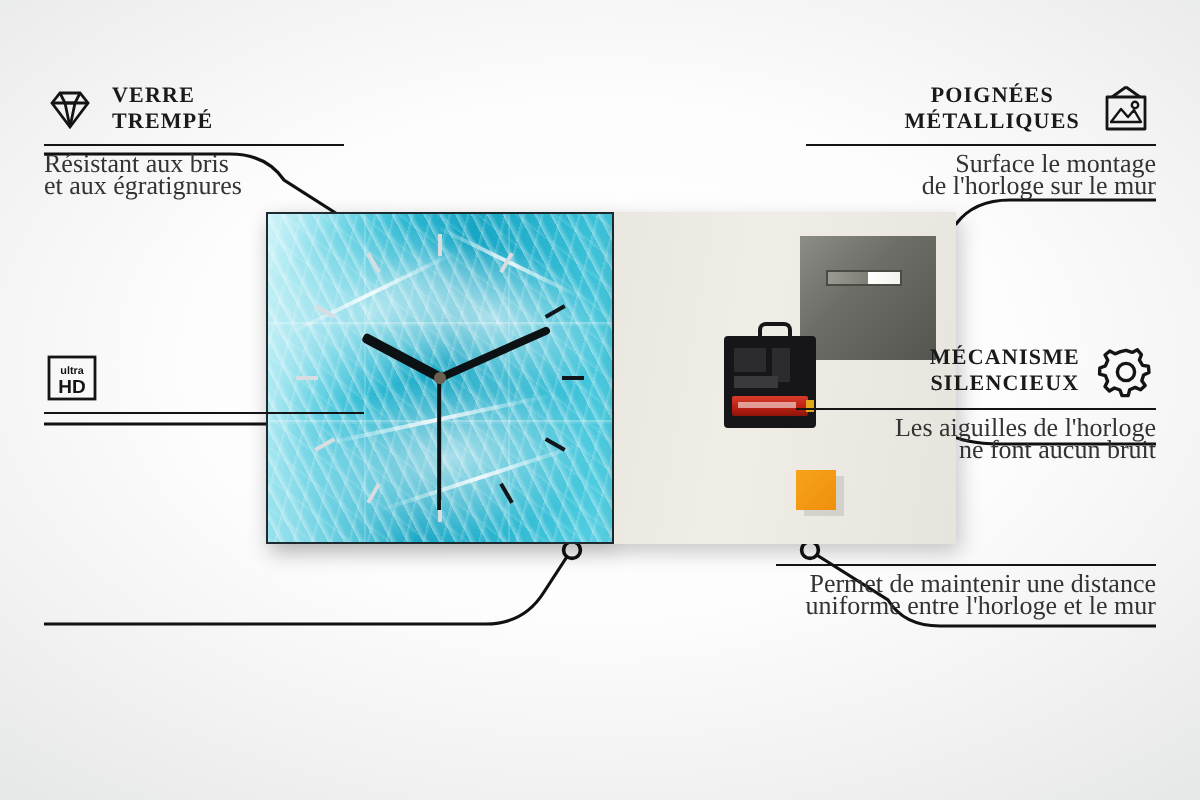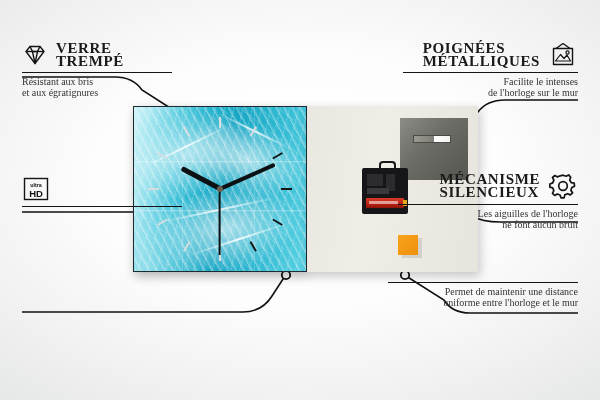--- a/index.html
+++ b/index.html
@@ -141,31 +141,31 @@
   }
 
   
   .callout { position: absolute; }
   .callout .head {
     display: flex; align-items: center; gap: 8px;
   }
   .callout.left .head { justify-content: flex-start; }
   .callout.right .head { justify-content: flex-end; }
   .ttl {
-    font-size: 15px; line-height: 13px;
+    font-size: 11px; line-height: 13px;
     letter-spacing: .6px; font-weight: bold;
     color: #1a1a1a; text-transform: uppercase;
     white-space: pre-line;
   }
-  .callout.right .ttl { text-align: left; font-family: Liberation Serif, serif; }
+  .callout.right .ttl { text-align: center; font-family: Liberation Serif, serif; }
   .rule {
     height: 1px; background: #141414; margin: 4px 0 3px;
   }
   .desc {
-    font-size: 10px; line-height: 11px; color: #333;
+    font-size: 13px; line-height: 11px; color: #333;
     white-space: pre-line;
   }
   .callout.right .desc { text-align: right; }
   .ico { flex: 0 0 auto; display: block; }
 
   .lines { position: absolute; inset: 0; pointer-events: none; }
 </style>
 </head>
 <body>
 
@@ -279,21 +279,21 @@
       <svg class="ico" width="30" height="26" viewBox="0 0 30 26">
         <g fill="none" stroke="#141414" stroke-width="1.4" stroke-linejoin="round">
           <path d="M15,1.5 L8,6.5 M15,1.5 L22,6.5"></path>
           <rect x="5.5" y="6.5" width="19" height="16"></rect>
           <path d="M7.5,19 L12.5,12.5 L16,16.5 L19,13 L22.5,19 Z" stroke-width="1.2"></path>
           <circle cx="19.5" cy="10.5" r="1.6" stroke-width="1.2"></circle>
         </g>
       </svg>
     </div>
     <div class="rule"></div>
-    <div class="desc">Facilite le intenses
+    <div class="desc">Surface le montage
 de l'horloge sur le mur</div>
   </div>
 
   <div class="callout right" style="right:22px; top:172px; width:180px;">
     <div class="head">
       <div class="ttl">MÉCANISME
 SILENCIEUX</div>
       <svg class="ico" width="30" height="28" viewBox="0 0 30 28">
         <g fill="none" stroke="#141414" stroke-width="1.7" stroke-linejoin="round">
           <path d="M15,3.2 l3.1,1.0 2.6,-1.3 2.0,2.4 -1.0,2.7 1.6,2.7 2.9,0.4 0.3,3.1 -2.7,1.3 -0.9,2.9 1.7,2.4 -2.3,2.1 -2.7,-1.2 -2.8,1.2 -0.7,2.9 -3.1,0 -1.0,-2.8 -2.8,-1.0 -2.5,1.5 -2.2,-2.2 1.3,-2.7 -1.1,-2.8 -2.9,-0.7 0.1,-3.1 2.8,-1.1 1.2,-2.8 -1.4,-2.6 2.4,-2.0 2.6,1.4 2.8,-1.1 z"></path>

